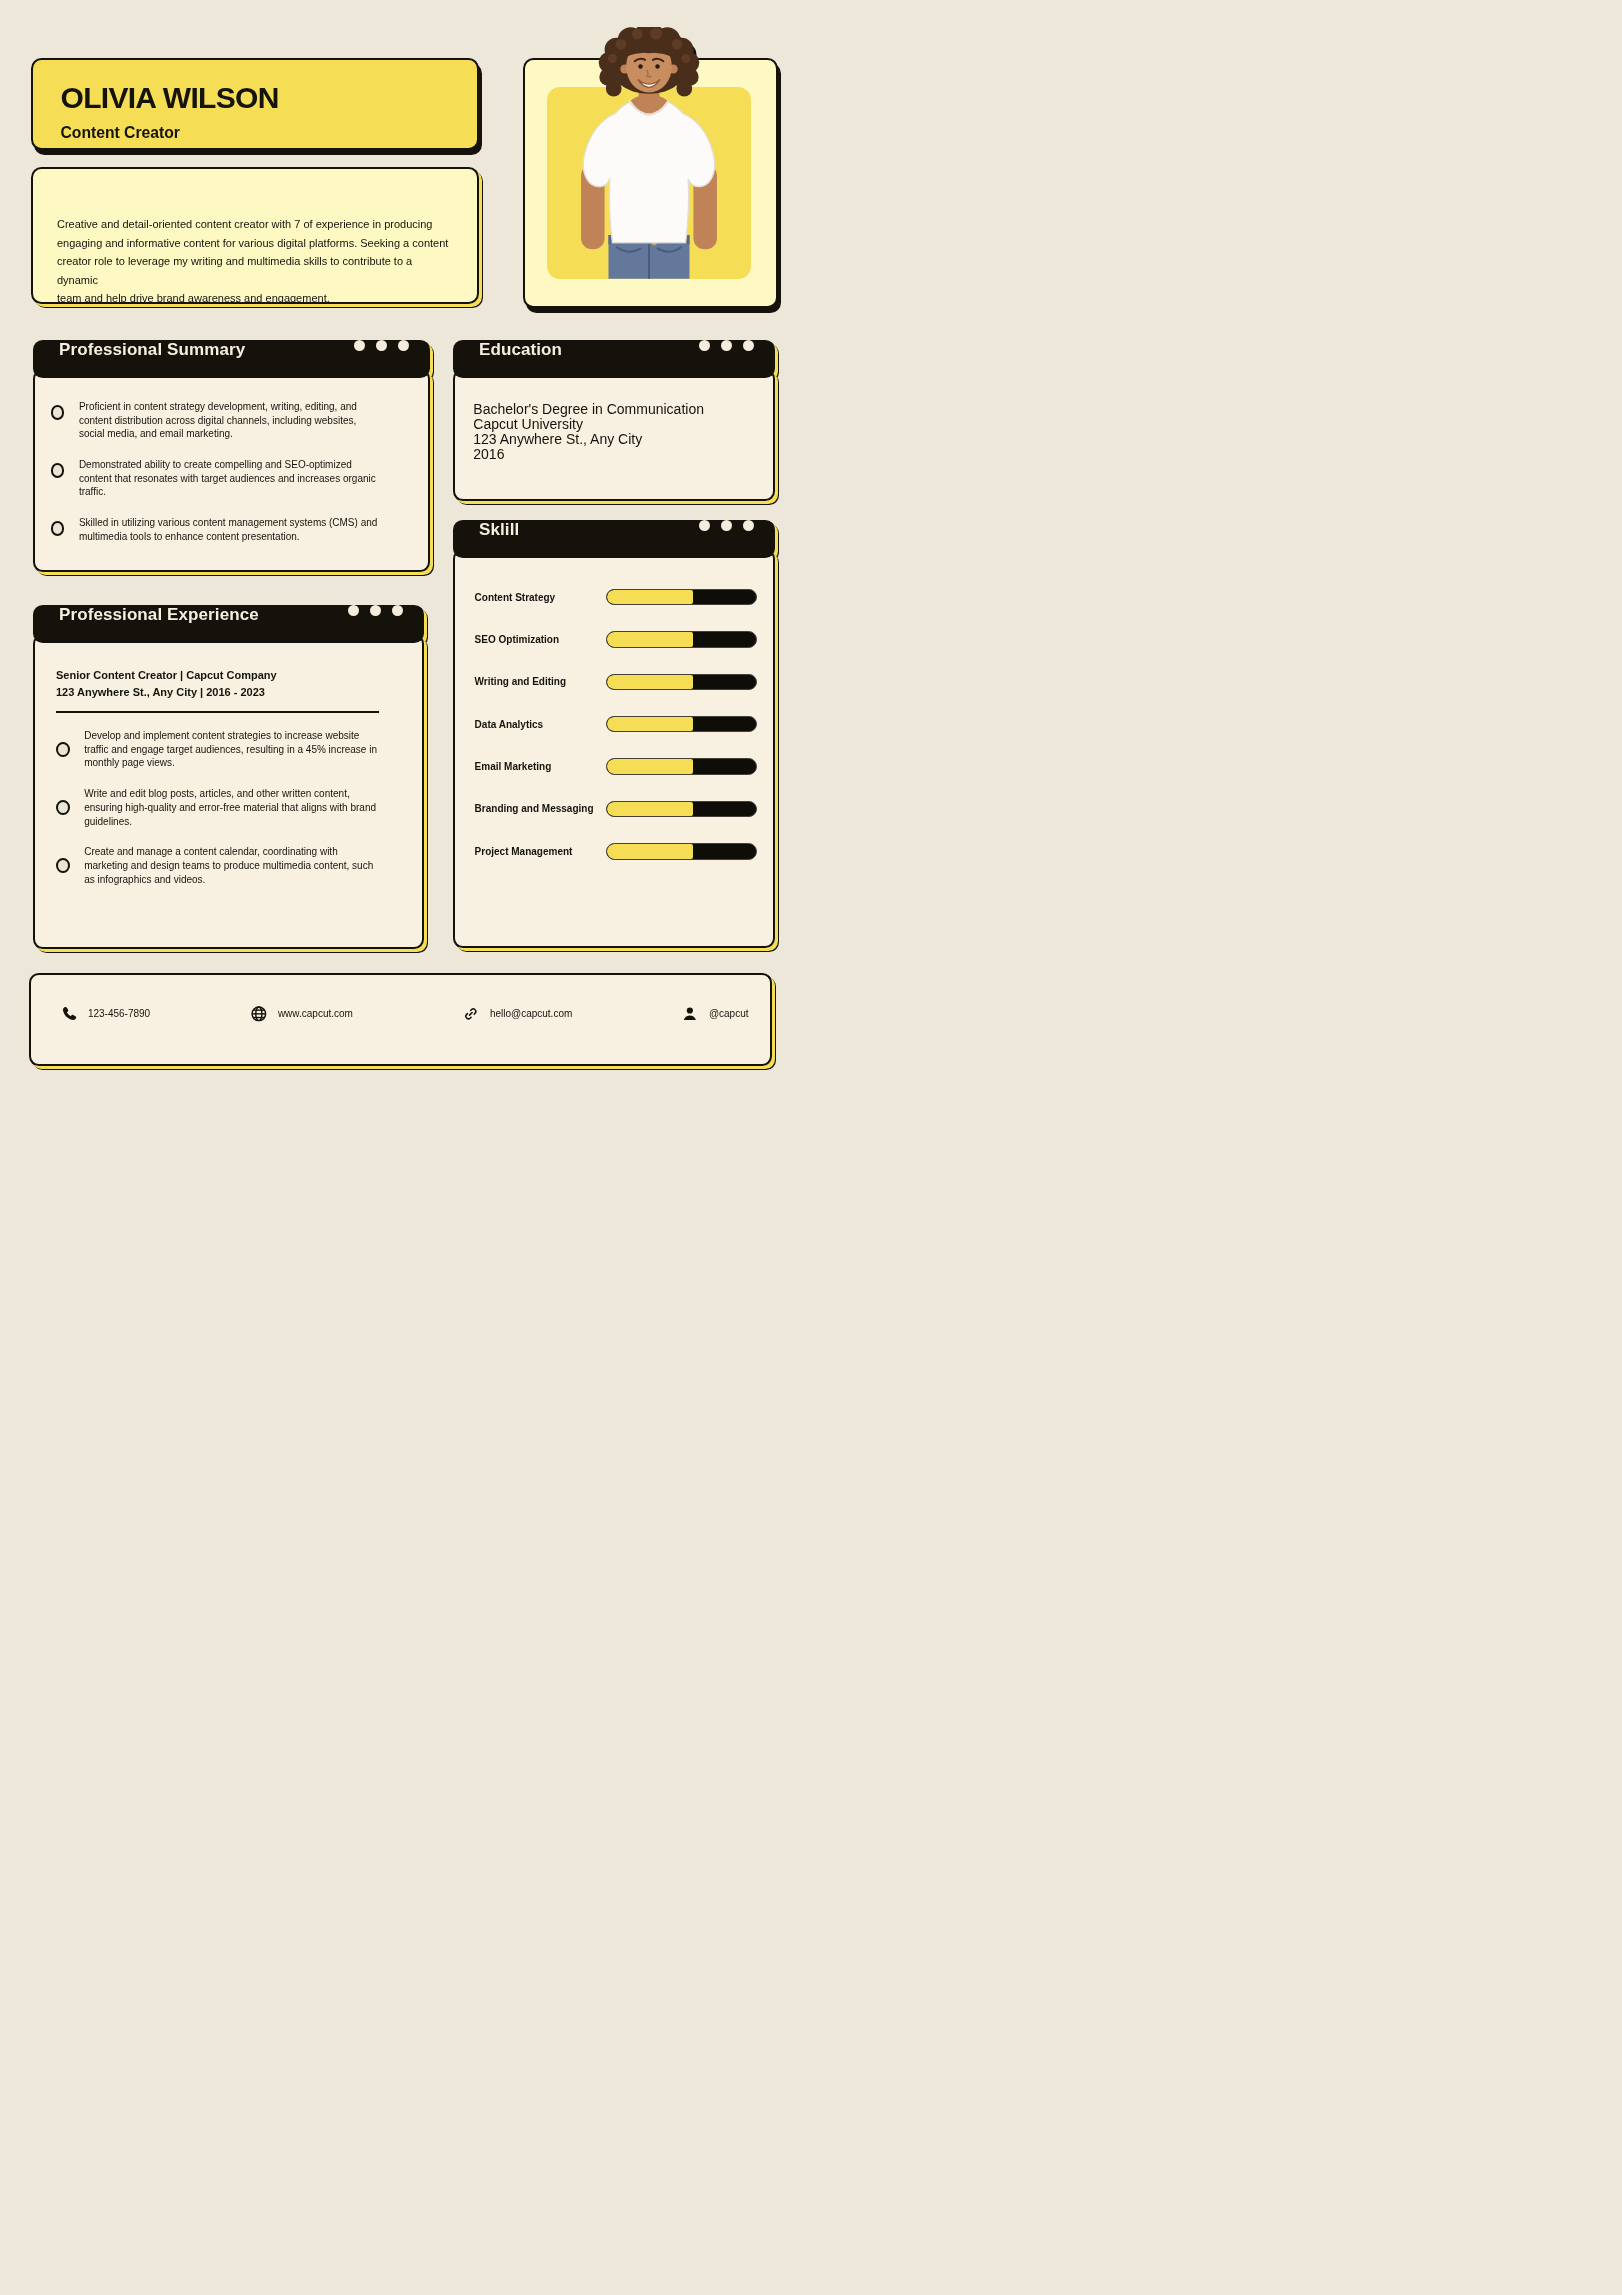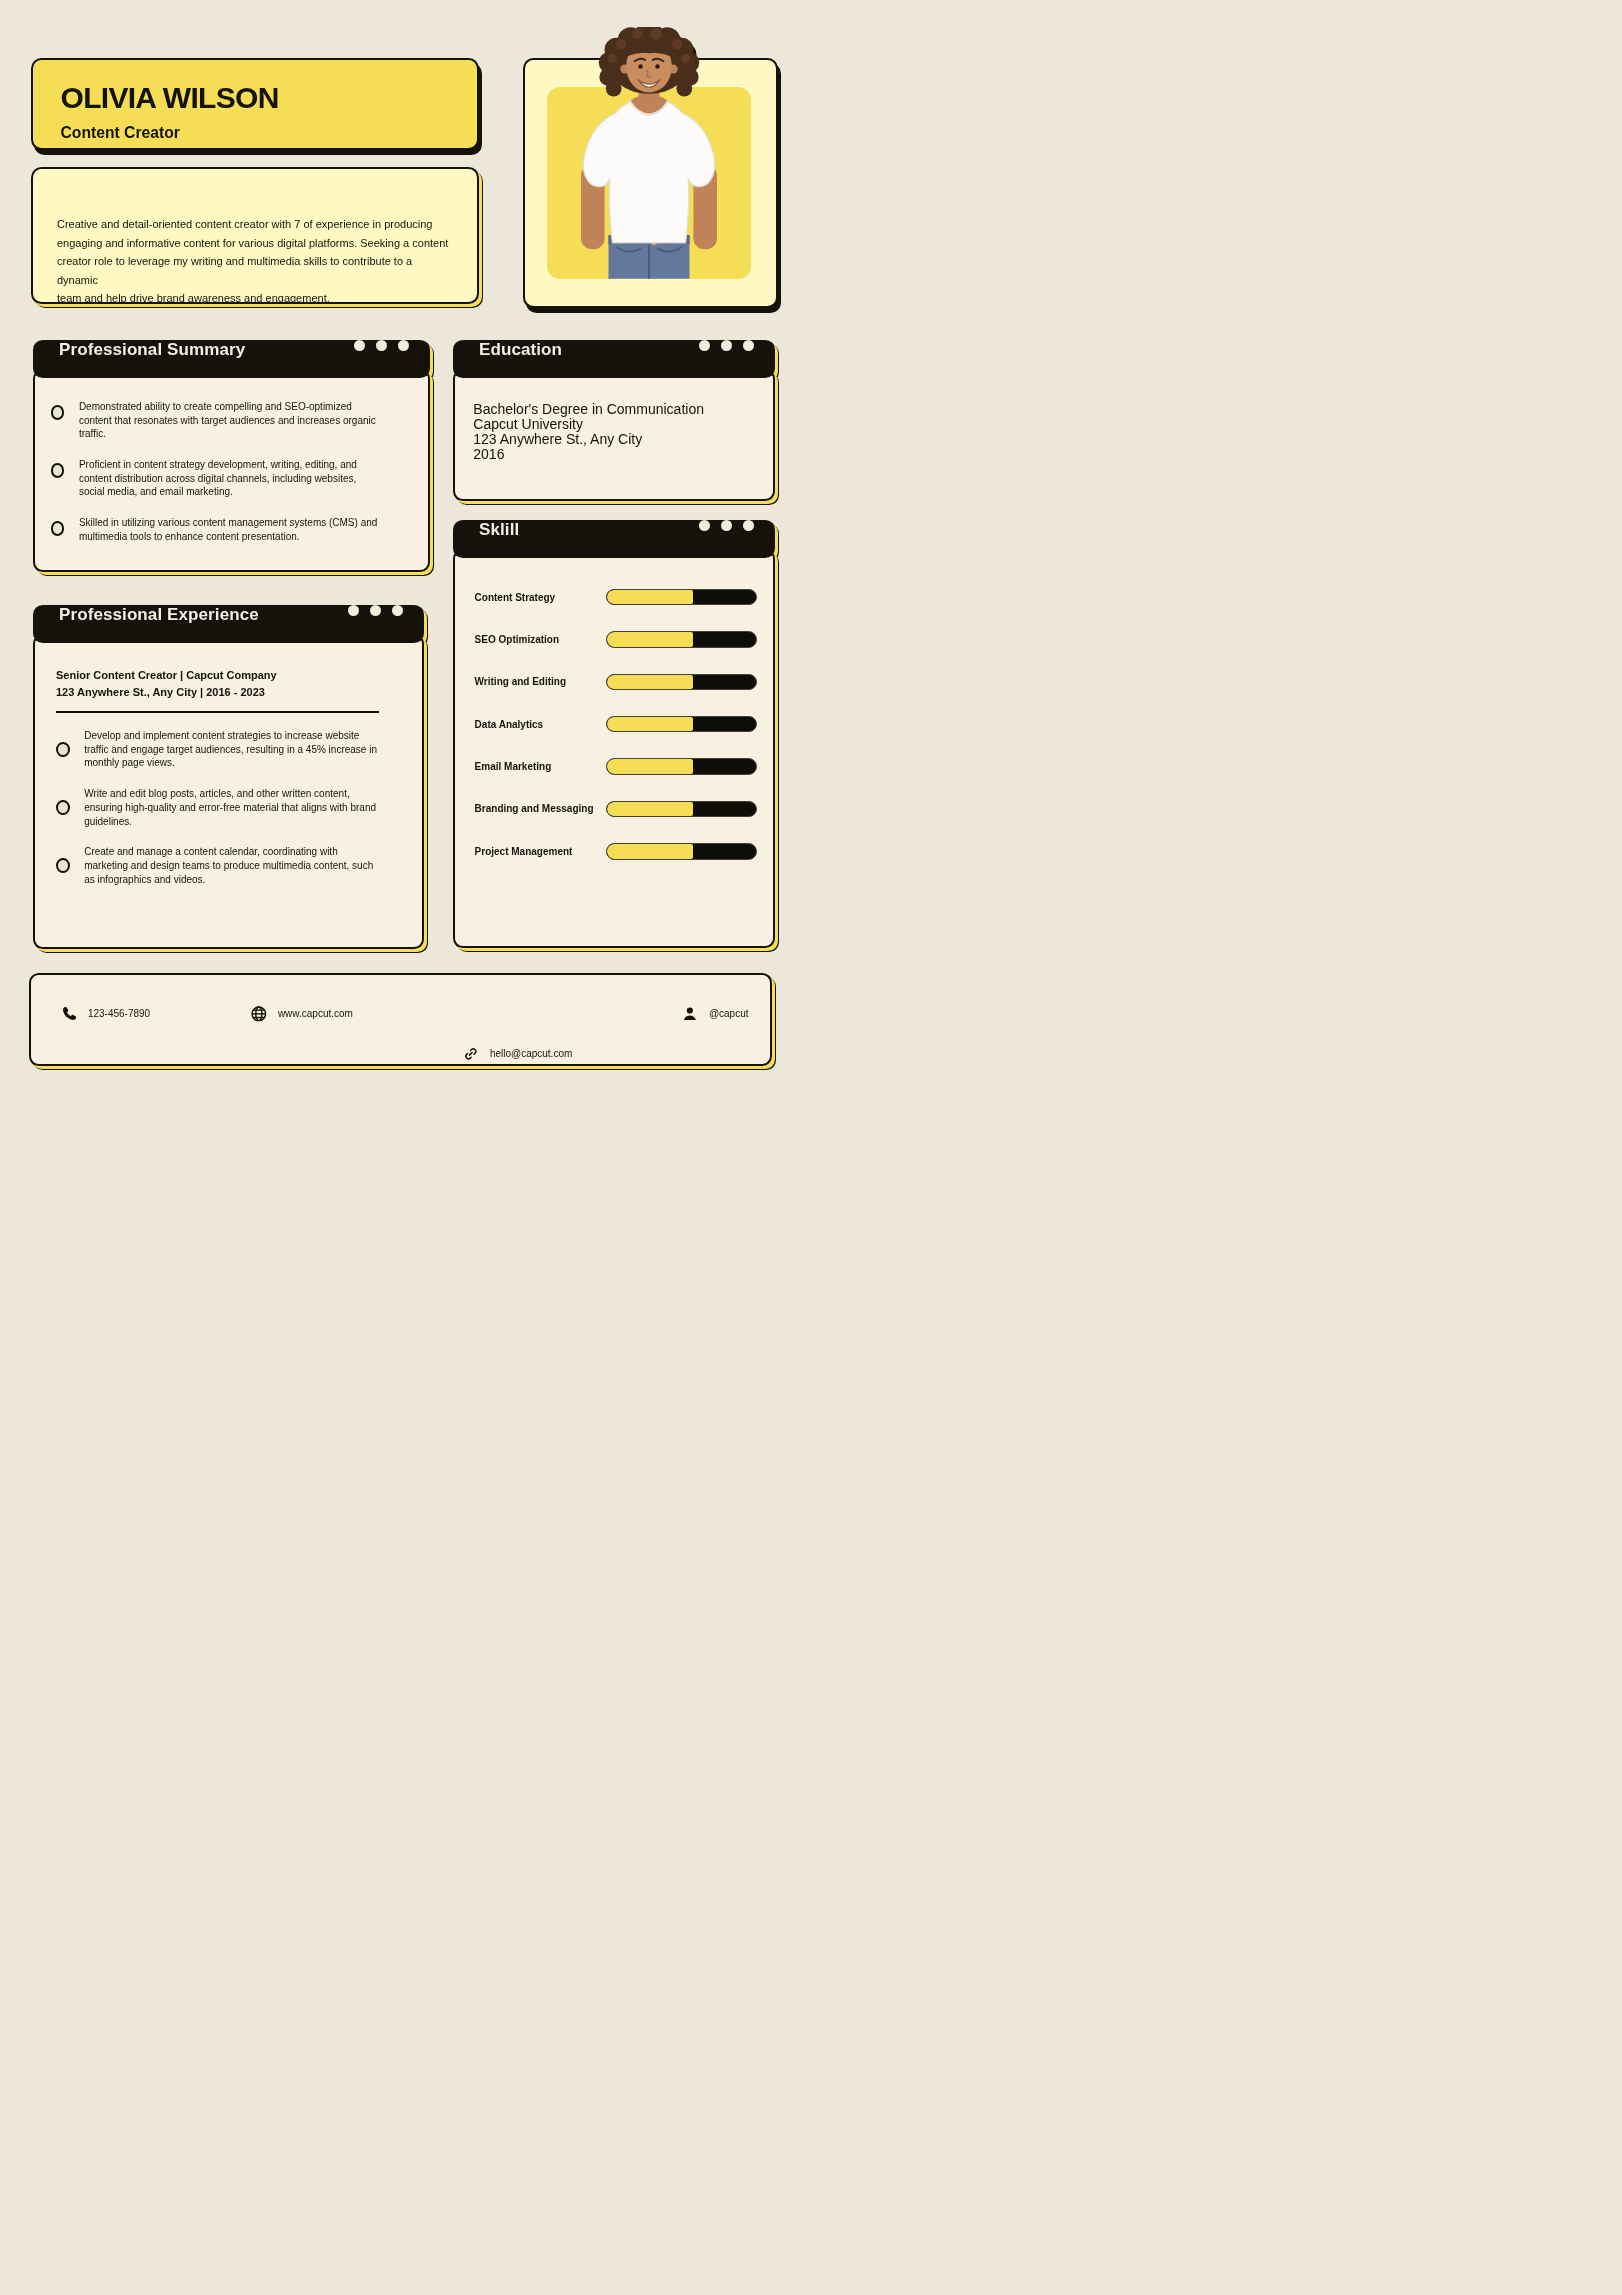--- a/index.html
+++ b/index.html
@@ -160,29 +160,29 @@
       <span></span>
         <span></span>
         <span></span>
     </span>
   </div>
   <div class="win-body">
     <div class="bullets">
 
     <div class="bullet-row">
           <span class="ring"></span>
+          <p>Proficient in content strategy development, writing, editing, and
+content distribution across digital channels, including websites,
+social media, and email marketing.</p>
+        </div>
+        <div class="bullet-row">
+          <span class="ring"></span>
           <p>Demonstrated ability to create compelling and SEO-optimized
 content that resonates with target audiences and increases organic
 traffic.</p>
-        </div>
-        <div class="bullet-row">
-          <span class="ring"></span>
-          <p>Proficient in content strategy development, writing, editing, and
-content distribution across digital channels, including websites,
-social media, and email marketing.</p>
         </div>
         <div class="bullet-row">
           <span class="ring"></span>
           <p>Skilled in utilizing various content management systems (CMS) and
 multimedia tools to enhance content presentation.</p>
         </div>
       </div>
   </div>
 </section>
 
@@ -314,21 +314,21 @@
           <circle cx="12" cy="12" r="9.2"></circle>
           <ellipse cx="12" cy="12" rx="4.2" ry="9.2"></ellipse>
           <line x1="2.8" y1="12" x2="21.2" y2="12"></line>
           <line x1="4.2" y1="7" x2="19.8" y2="7"></line>
           <line x1="4.2" y1="17" x2="19.8" y2="17"></line>
         </svg>
       </span>
       <span class="ct">www.capcut.com</span>
     </div>
 
-    <div class="contact-item" style="left:431px;margin-top:40px;">
+    <div class="contact-item" style="left:431px;">
       <span class="ci">
         <svg viewBox="0 0 24 24" fill="none" stroke="#14120B" stroke-width="2.1" stroke-linecap="round">
           <g transform="rotate(-45 12 12)">
             <path d="M9 8.5 H7.5 a3.5 3.5 0 0 0 0 7 H9"></path>
             <path d="M15 8.5 h1.5 a3.5 3.5 0 0 1 0 7 H15"></path>
             <line x1="9.5" y1="12" x2="14.5" y2="12"></line>
           </g>
         </svg>
       </span>
       <span class="ct">hello@capcut.com</span>

